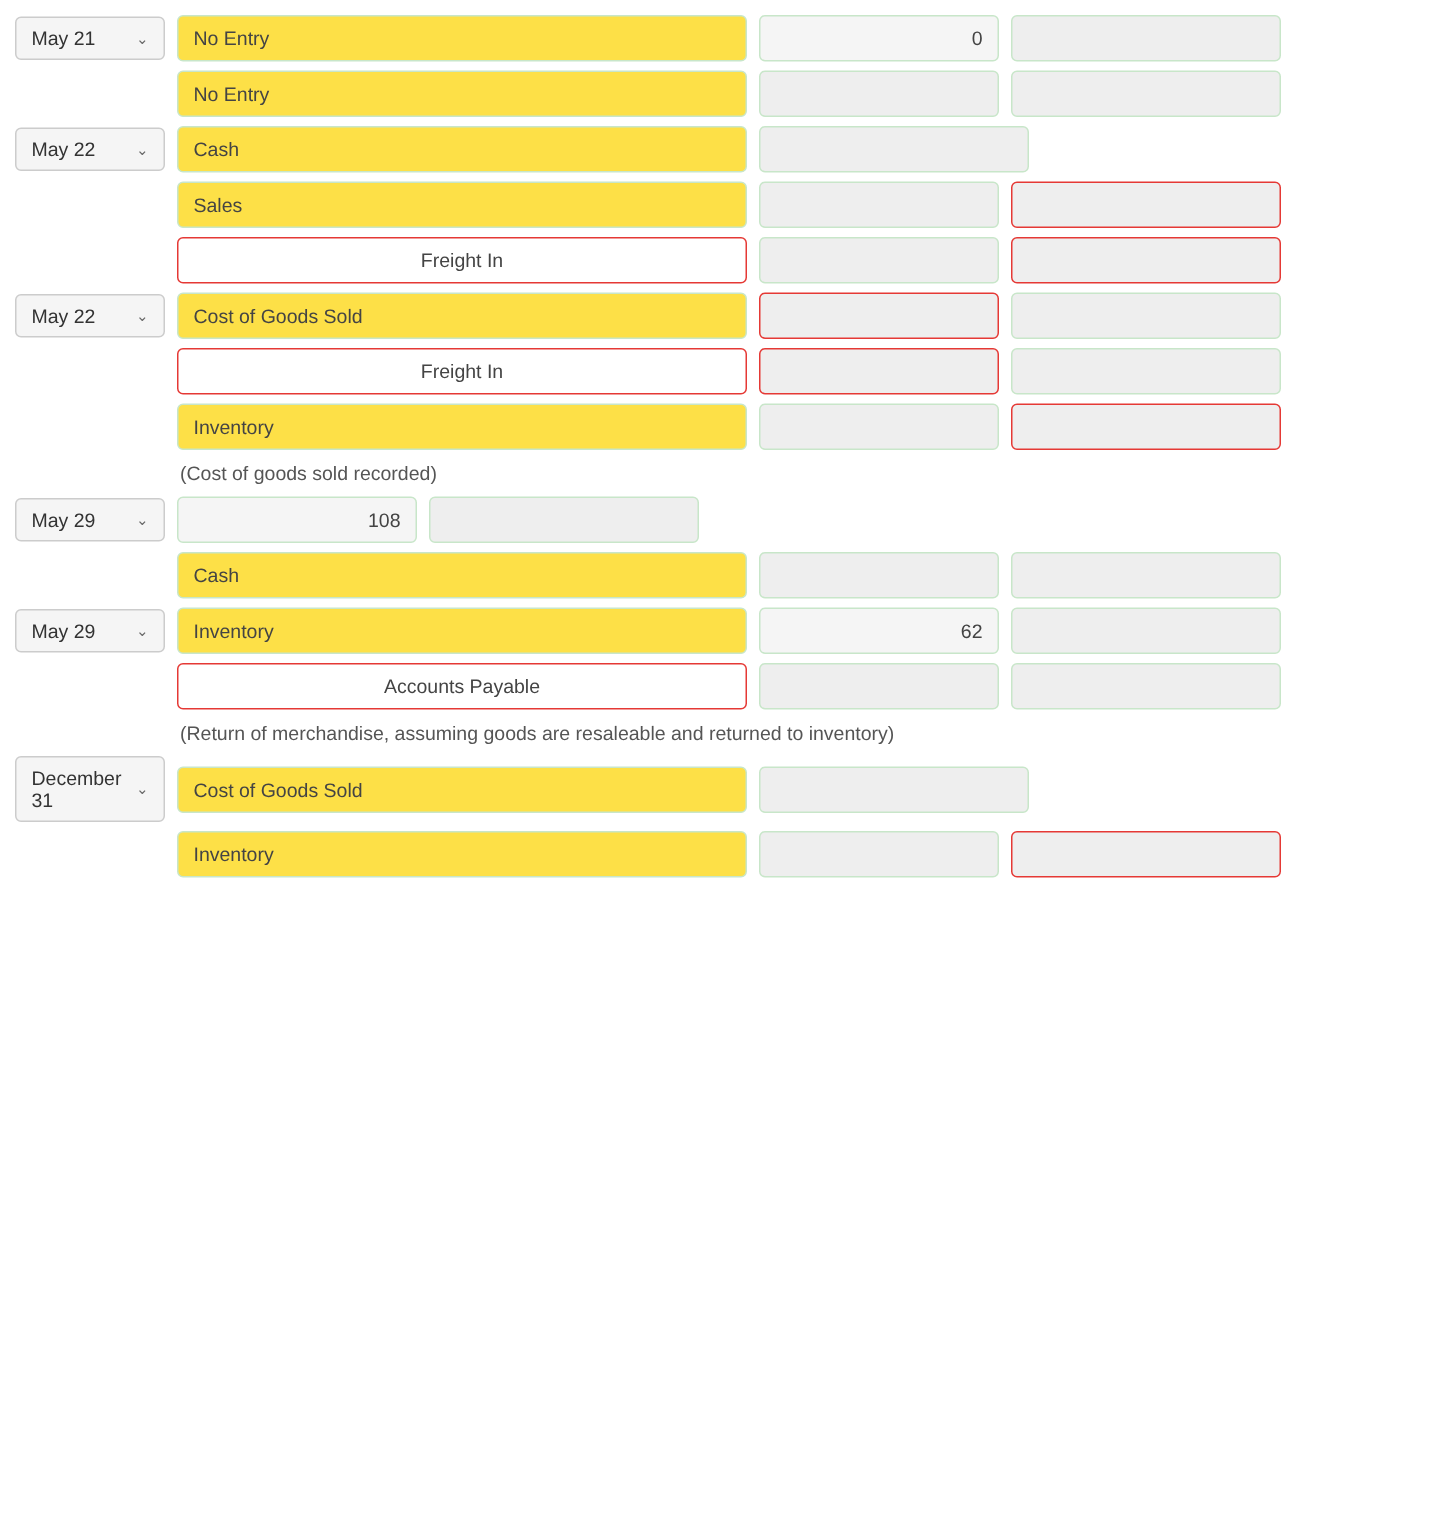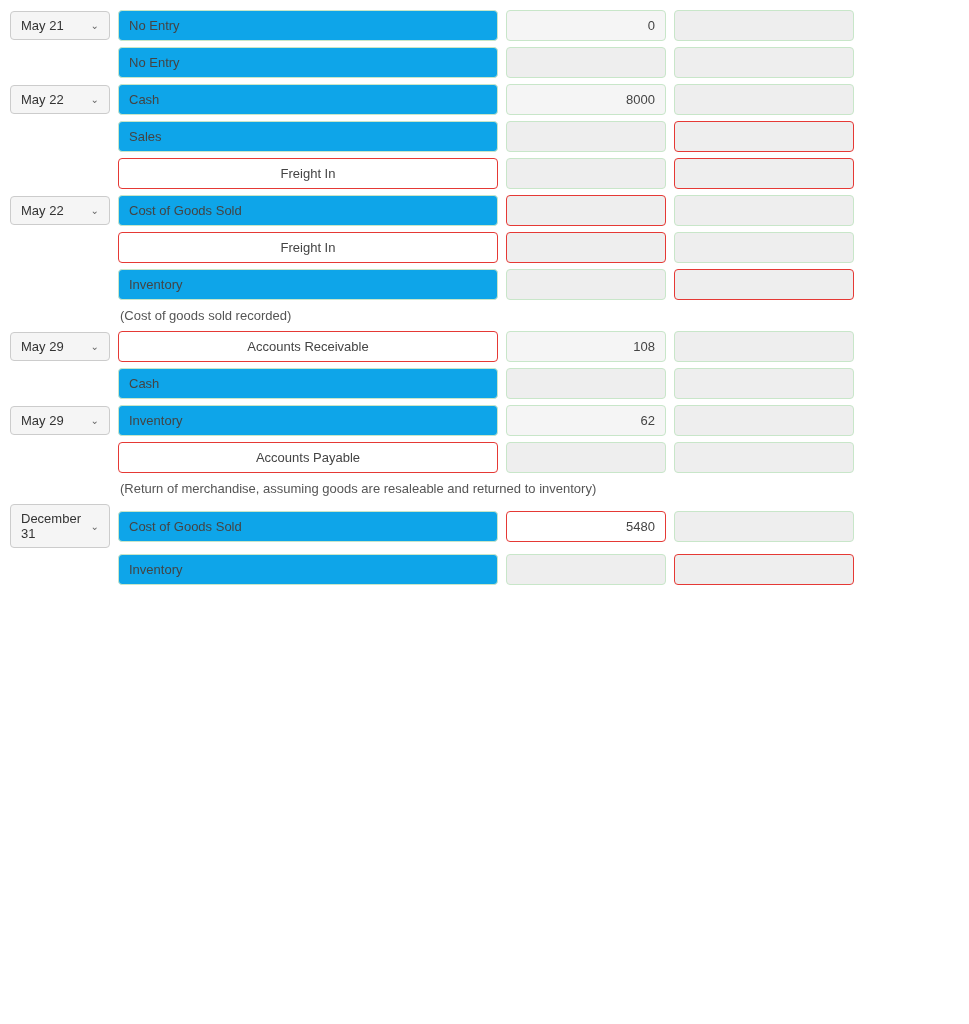--- a/index.html
+++ b/index.html
@@ -43,21 +43,21 @@
       font-size: 10px;
       color: #666;
     }
 
     .account-field {
       width: 380px;
       min-width: 380px;
       padding: 7px 10px;
       border: 1px solid #c8e6c9;
       border-radius: 4px;
-      background: #0ea5e9;
+      background: #fde047;
       font-size: 13px;
       color: #444;
     }
 
     .account-field.red-border {
       border: 1.5px solid #e53935;
       background: #fff;
       text-align: center;
     }
 
@@ -130,21 +130,20 @@
       <input type="text" class="account-field" value="No Entry" style="">
       <input type="text" class="amount-field empty" style="">
       <input type="text" class="credit-field empty" style="">
     </div>
     <div class="entry-row">
       <div class="date-selector">
         <span>May 22</span>
         <span class="chevron">⌄</span>
       </div>
       <input type="text" class="account-field" value="Cash" style="">
-      <input type="text" class="amount-field" value="8000" style="">
       <input type="text" class="credit-field empty" style="">
     </div>
     <div class="entry-row">
       <div style="width: 100px; min-width: 100px;"></div>
       <input type="text" class="account-field" value="Sales" style="">
       <input type="text" class="amount-field empty" style="">
       <input type="text" class="credit-field red-border empty" style="">
     </div>
     <div class="entry-row">
       <div style="width: 100px; min-width: 100px;"></div>
@@ -172,21 +171,20 @@
       <input type="text" class="account-field" value="Inventory" style="">
       <input type="text" class="amount-field empty" style="">
       <input type="text" class="credit-field red-border empty" style="">
     </div>
     <div class="note-row">(Cost of goods sold recorded)</div>
     <div class="entry-row">
       <div class="date-selector">
         <span>May 29</span>
         <span class="chevron">⌄</span>
       </div>
-      <input type="text" class="account-field red-border" value="Accounts Receivable" style="">
       <input type="text" class="amount-field" value="108" style="">
       <input type="text" class="credit-field empty" style="">
     </div>
     <div class="entry-row">
       <div style="width: 100px; min-width: 100px;"></div>
       <input type="text" class="account-field" value="Cash" style="">
       <input type="text" class="amount-field empty" style="">
       <input type="text" class="credit-field empty" style="">
     </div>
     <div class="entry-row">
@@ -204,21 +202,20 @@
       <input type="text" class="amount-field empty" style="">
       <input type="text" class="credit-field empty" style="">
     </div>
     <div class="note-row">(Return of merchandise, assuming goods are resaleable and returned to inventory)</div>
     <div class="entry-row">
       <div class="date-selector">
         <span>December 31</span>
         <span class="chevron">⌄</span>
       </div>
       <input type="text" class="account-field" value="Cost of Goods Sold" style="">
-      <input type="text" class="amount-field red-border" value="5480" style="">
       <input type="text" class="credit-field empty" style="">
     </div>
     <div class="entry-row">
       <div style="width: 100px; min-width: 100px;"></div>
       <input type="text" class="account-field" value="Inventory" style="">
       <input type="text" class="amount-field empty" style="">
       <input type="text" class="credit-field red-border empty" style="">
     </div>
   </div>
 

